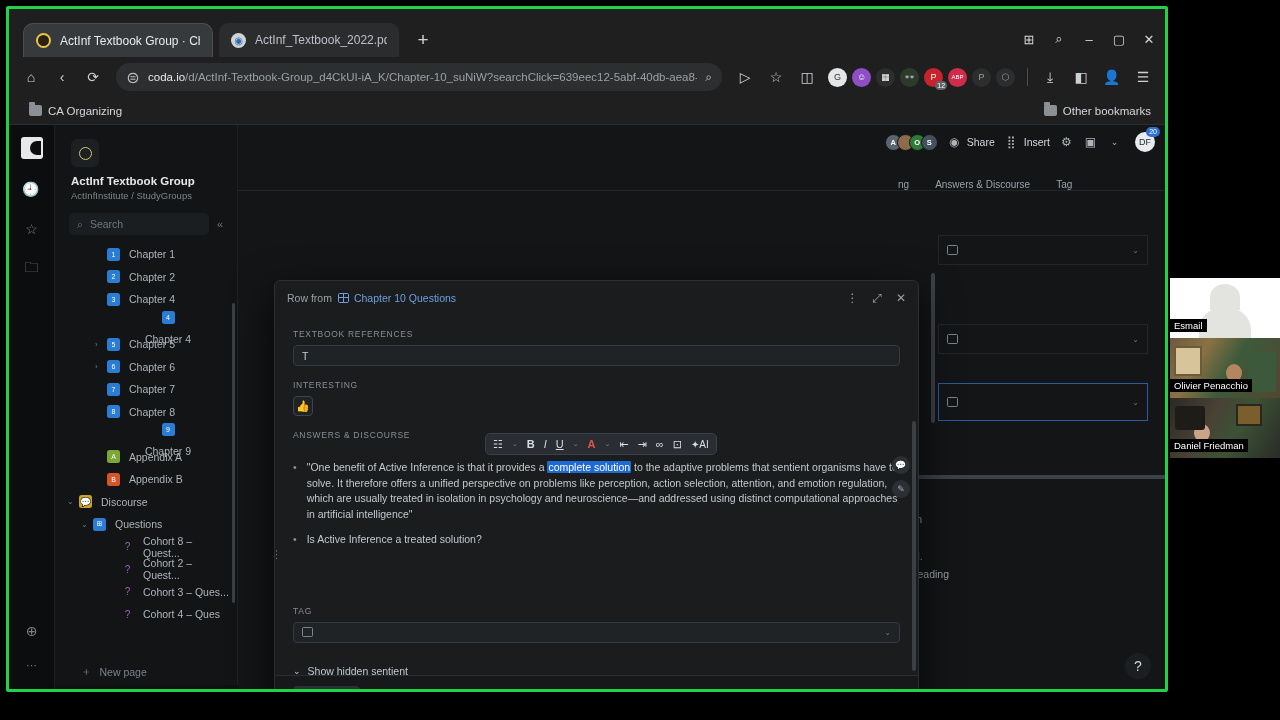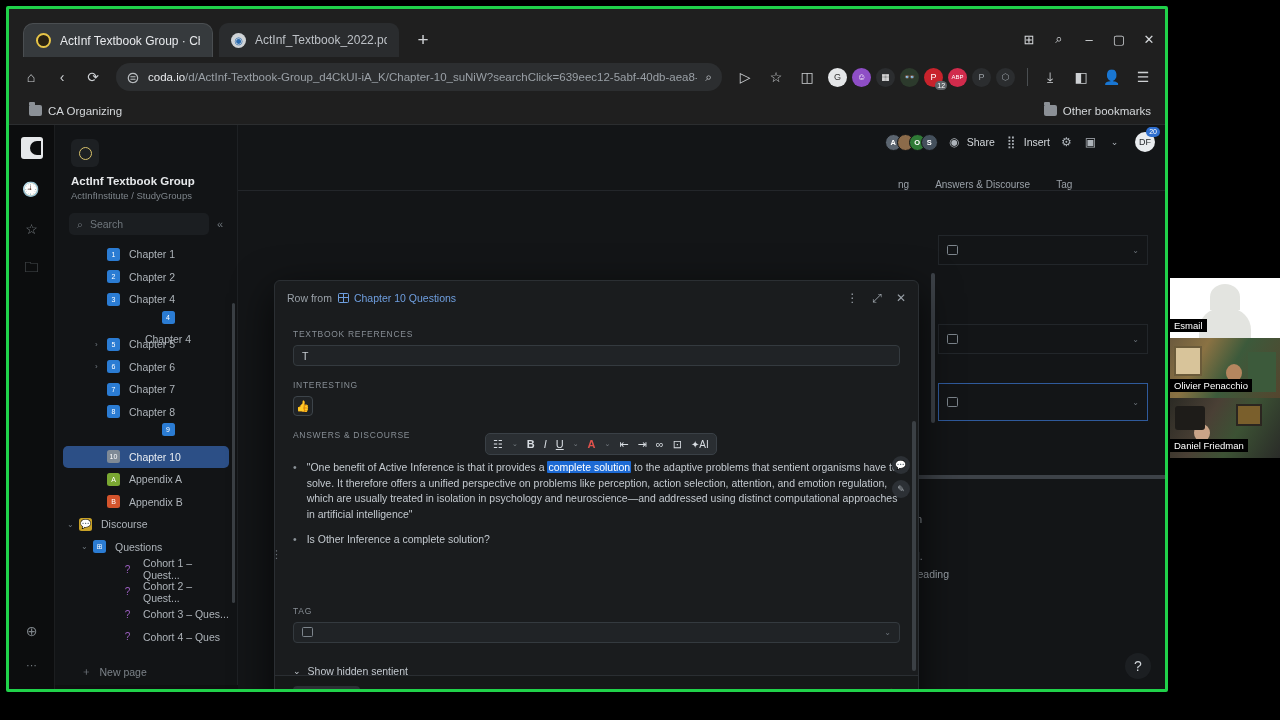--- a/index.html
+++ b/index.html
@@ -575,45 +575,41 @@
               <span>Chapter 7</span>
             </div>
             <div class="pg" style="padding-left: 44px;">
               <span class="pgi" style="background: rgb(43, 124, 211);">8</span>
               <span>Chapter 8</span>
             </div>
             <div class="pg" style="padding-left: 44px; flex-direction: column;">
               <span class="pgi" style="background: rgb(43, 124, 211);">9</span>
               <span>Chapter 9</span>
             </div>
-            <div class="pg sel" style="padding-left: 44px;">
-              <span class="pgi" style="background: rgb(127, 138, 150);">10</span>
-              <span>Chapter 10</span>
-            </div>
             <div class="pg" style="padding-left: 44px;">
               <span class="pgi" style="background: rgb(122, 168, 50);">A</span>
               <span>Appendix A</span>
             </div>
             <div class="pg" style="padding-left: 44px;">
               <span class="pgi" style="background: rgb(212, 84, 44);">B</span>
               <span>Appendix B</span>
             </div>
             <div class="pg" style="padding-left: 16px;">
               <span class="caret" style="left: 4px;">⌄</span>
               <span class="pgi" style="background: rgb(201, 162, 39); font-size: 9px;">💬</span>
               <span>Discourse</span>
             </div>
             <div class="pg" style="padding-left: 30px;">
               <span class="caret" style="left: 18px;">⌄</span>
               <span class="pgi" style="background: rgb(43, 124, 211);">⊞</span>
               <span>Questions</span>
             </div>
             <div class="pg" style="padding-left: 58px;">
               <span class="pgi" style="background: transparent; color: rgb(155, 95, 191); font-size: 10px;">?</span>
-              <span>Cohort 1 – Quest...</span>
+              <span>Cohort 8 – Quest...</span>
             </div>
             <div class="pg" style="padding-left: 58px;">
               <span class="pgi" style="background: transparent; color: rgb(155, 95, 191); font-size: 10px;">?</span>
               <span>Cohort 2 – Quest...</span>
             </div>
             <div class="pg" style="padding-left: 58px;">
               <span class="pgi" style="background: transparent; color: rgb(155, 95, 191); font-size: 10px;">?</span>
               <span>Cohort 3 – Ques...</span>
             </div>
             <div class="pg" style="padding-left: 58px;">
@@ -712,21 +708,21 @@
           <div class="fld-label">ANSWERS &amp; DISCOURSE</div>
 
           <div class="doc-area">
             <div class="drag-handle">⋮</div>
             <div class="bullet">
               <span class="b-dot">•</span>
               <span><span>"One benefit of Active Inference is that it provides a </span><span class="hl">complete solution</span><span> to the adaptive problems that sentient organisms have to solve. It therefore offers a unified perspective on problems like perception, action selection, attention, and emotion regulation, which are usually treated in isolation in psychology and neuroscience—and addressed using distinct computational approaches in artificial intelligence"</span></span>
             </div>
             <div class="bullet">
               <span class="b-dot">•</span>
-              <span>Is Other Inference a complete solution?</span>
+              <span>Is Active Inference a treated solution?</span>
             </div>
           </div>
 
           <div class="fld-label" style="margin-top:58px;">TAG</div>
           <div class="select-input">
             <span class="cell-ic"></span>
             <span class="chev">⌄</span>
           </div>
 
           <div class="show-hidden">

